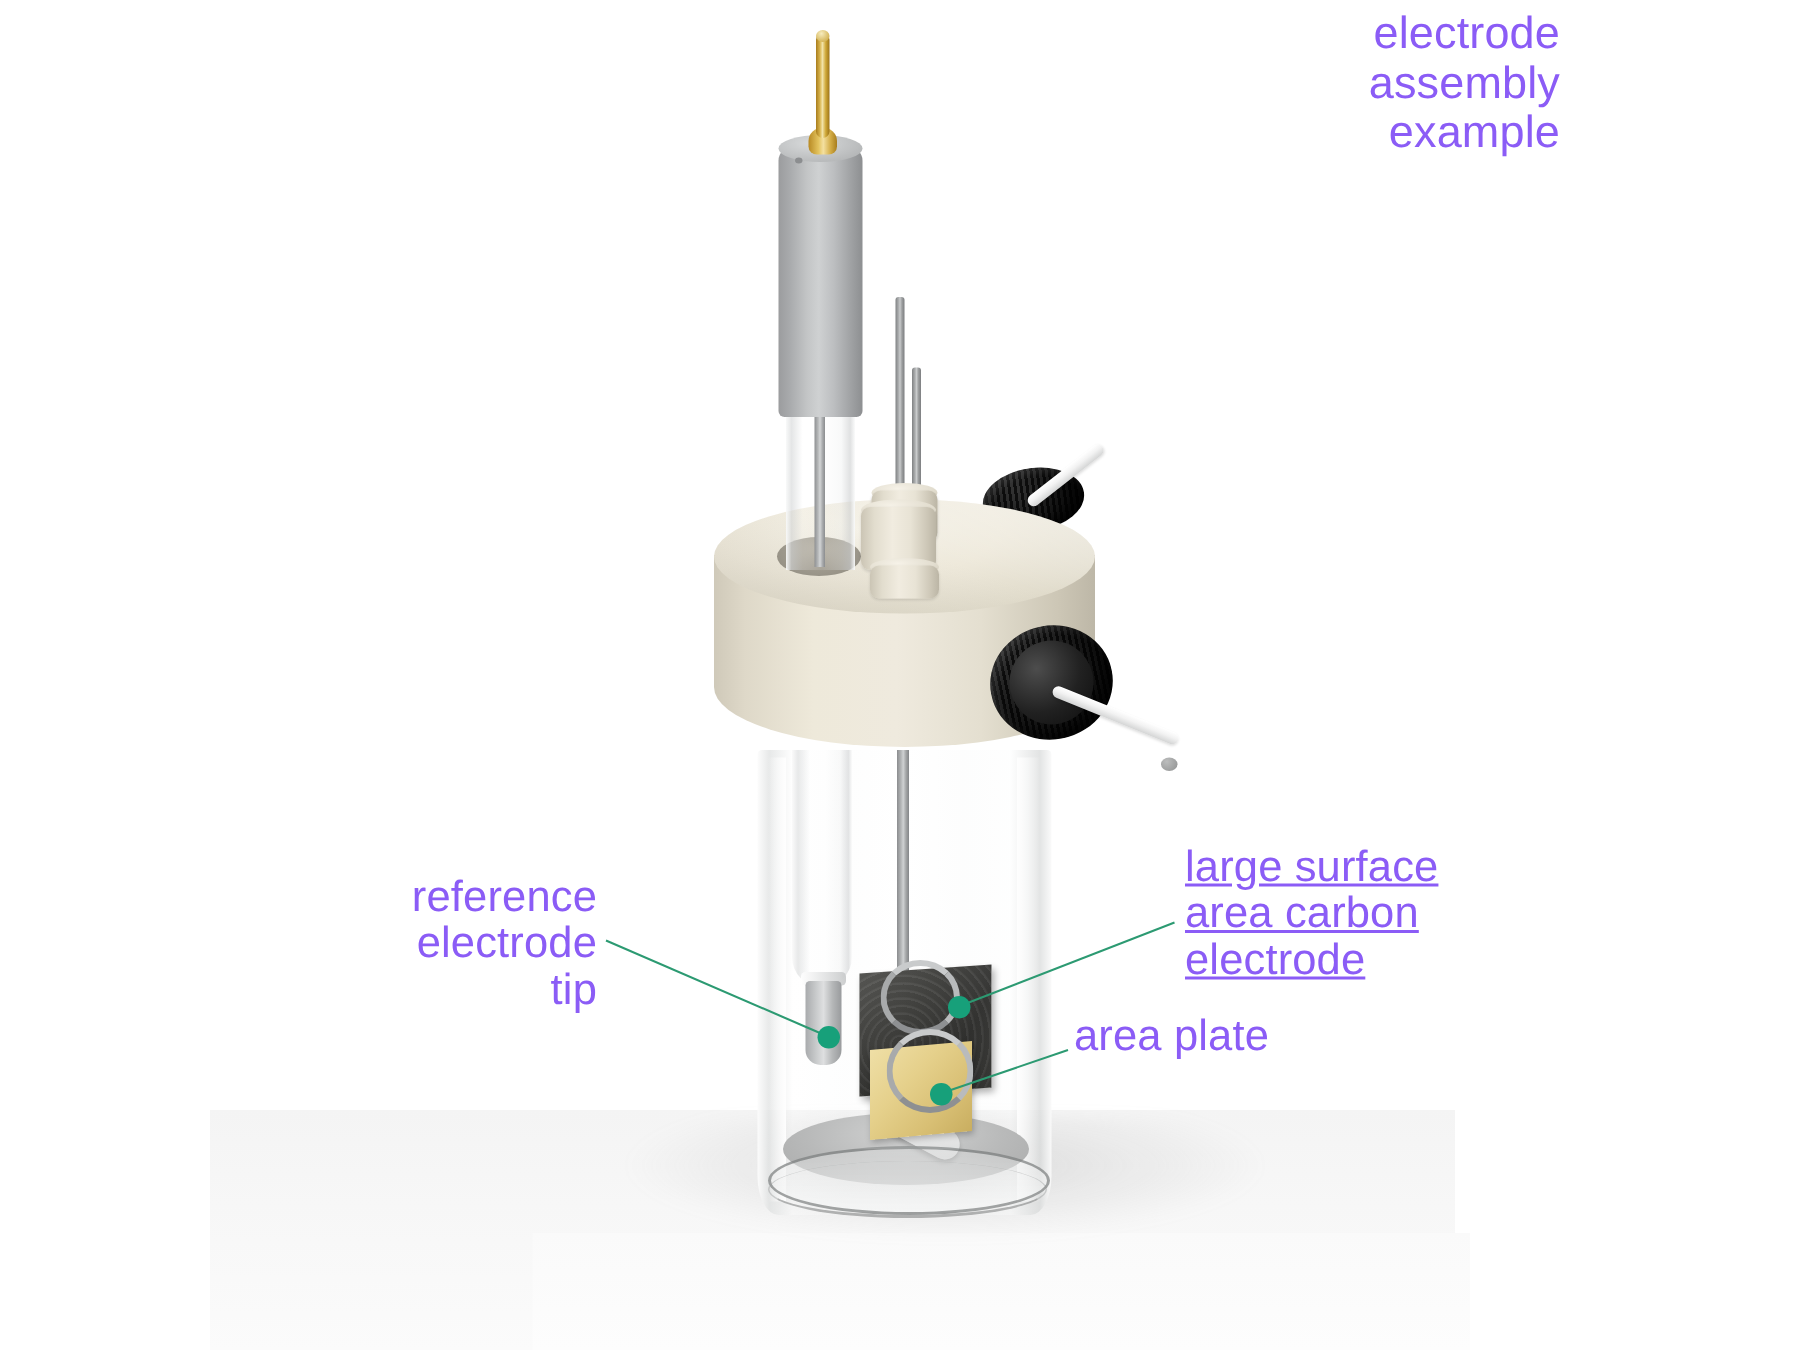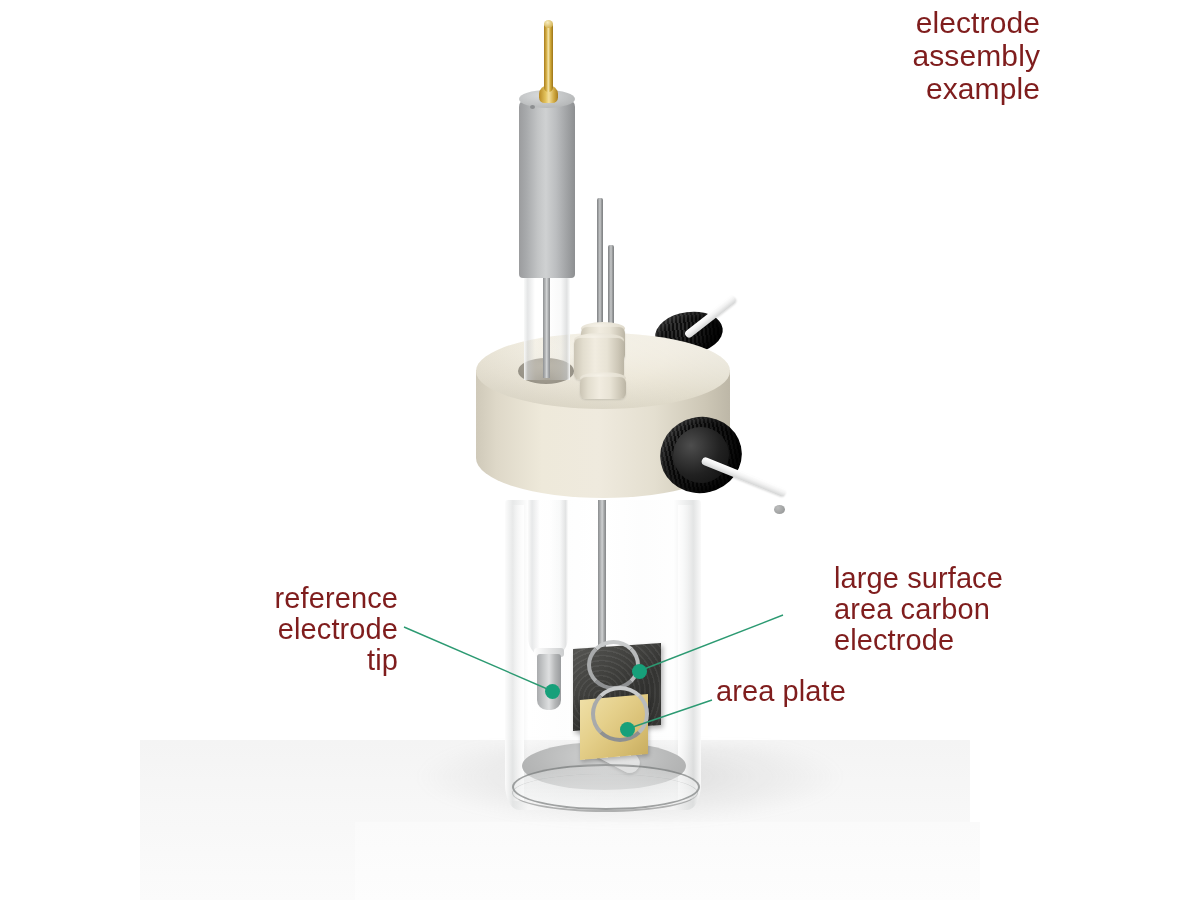--- a/index.html
+++ b/index.html
@@ -15,40 +15,40 @@
     position: relative;
     width: 1200px;
     height: 900px;
     background: #ffffff;
     overflow: hidden;
   }
 
   
   .anno {
     position: absolute;
-    color: #7f1d1d;
+    color: #8b5cf6;
     font-family: "Liberation Sans", sans-serif;
     font-size: 29px;
     line-height: 31px;
     letter-spacing: 0.1px;
     white-space: pre-line;
     user-select: none;
   }
   .anno.right-align { text-align: right; }
   .anno.left-align  { text-align: left; }
 
   #title-text {
     right: 160px;
     top: 6px;
     text-align: right;
     font-size: 30px;
     line-height: 33px;
   }
   #label-reference { right: 802px; top: 583px; }
-  #label-carbon    { left: 834px;  top: 563px; }
+  #label-carbon    { left: 790px;  top: 563px; text-decoration: underline; }
   #label-gold      { left: 716px;  top: 676px; }
 
   .leader-svg {
     position: absolute;
     left: 0; top: 0;
     width: 1200px; height: 900px;
     pointer-events: none;
     overflow: visible;
   }
 

